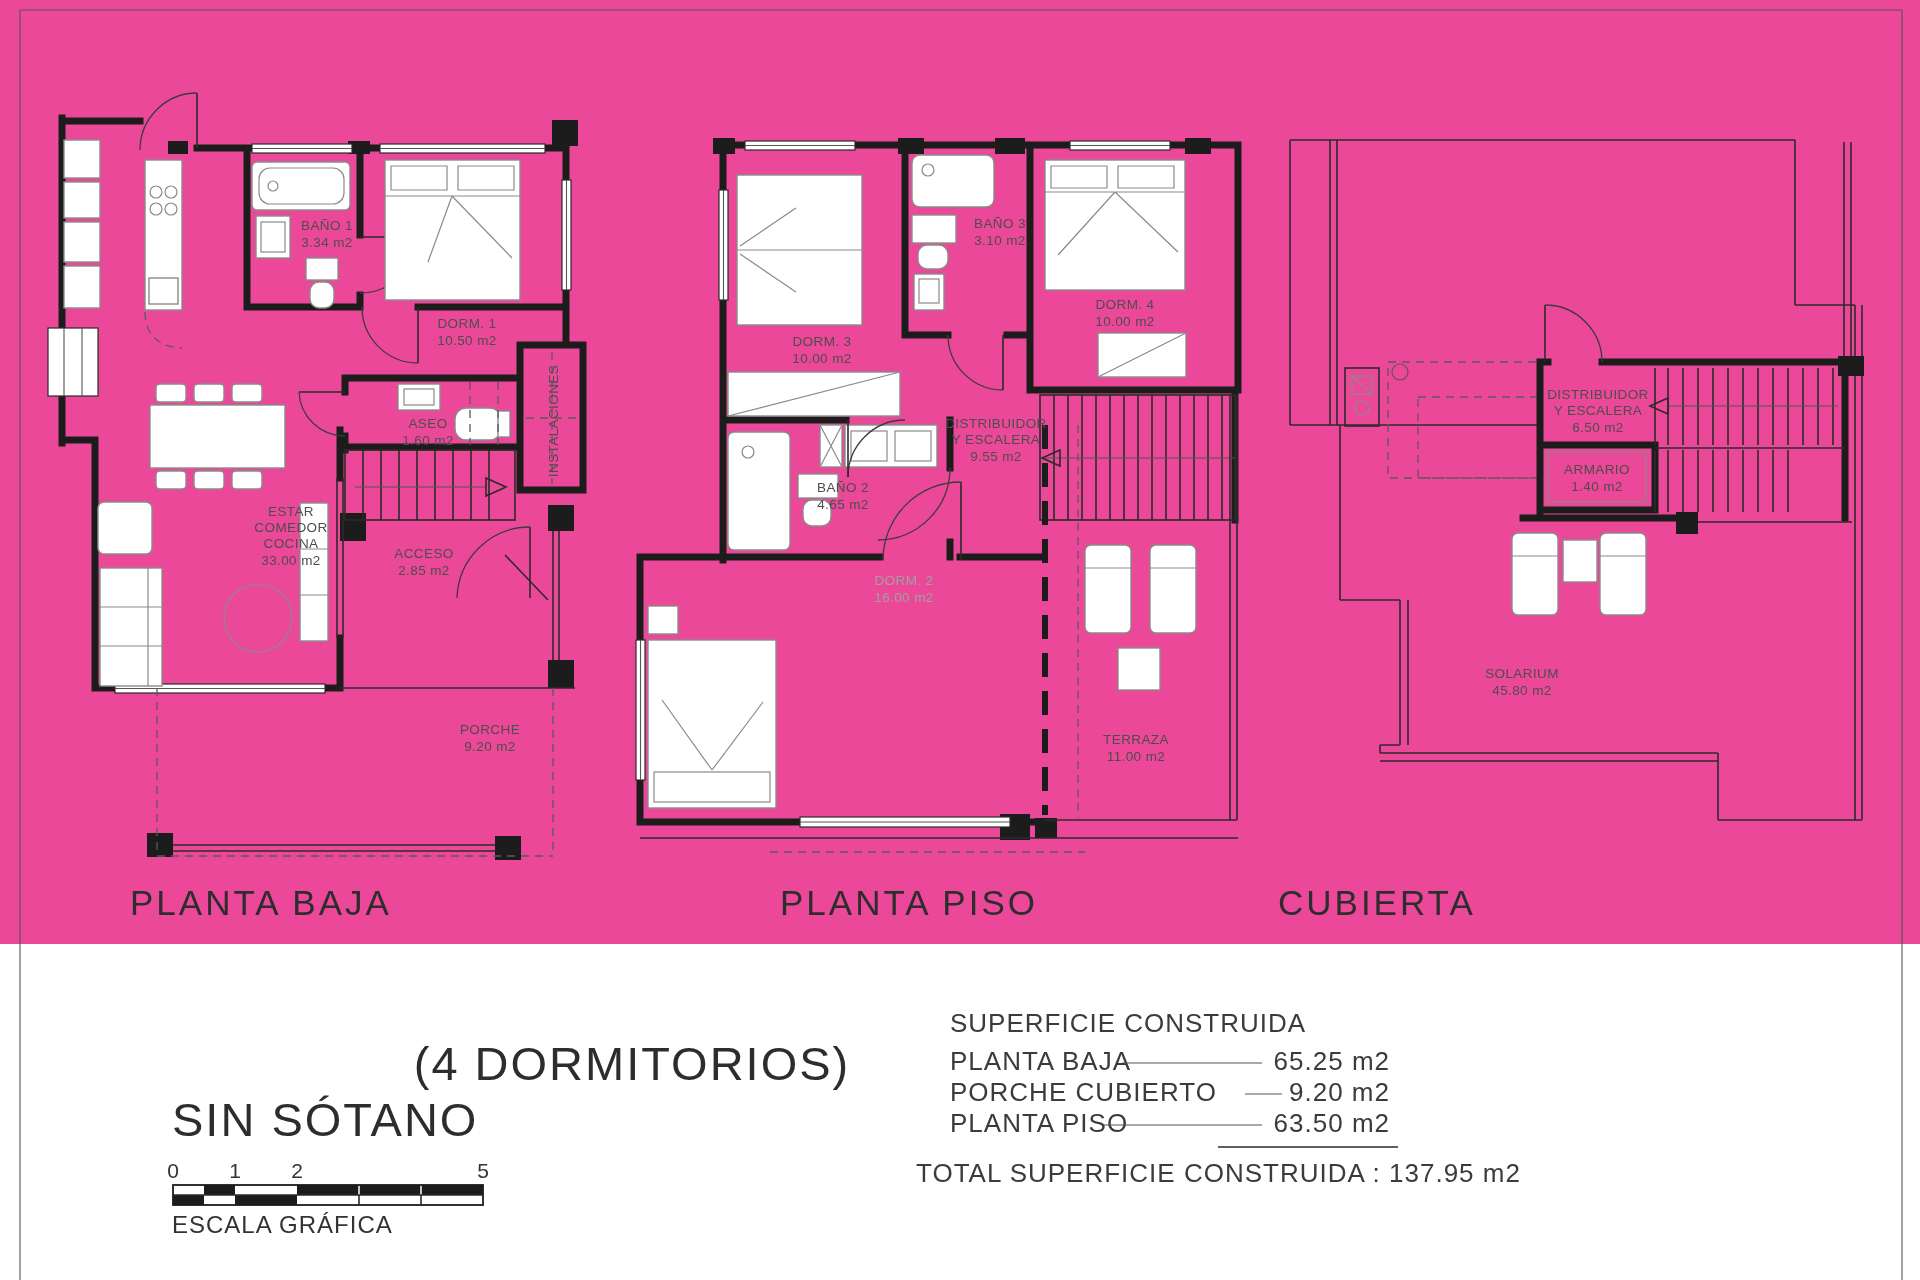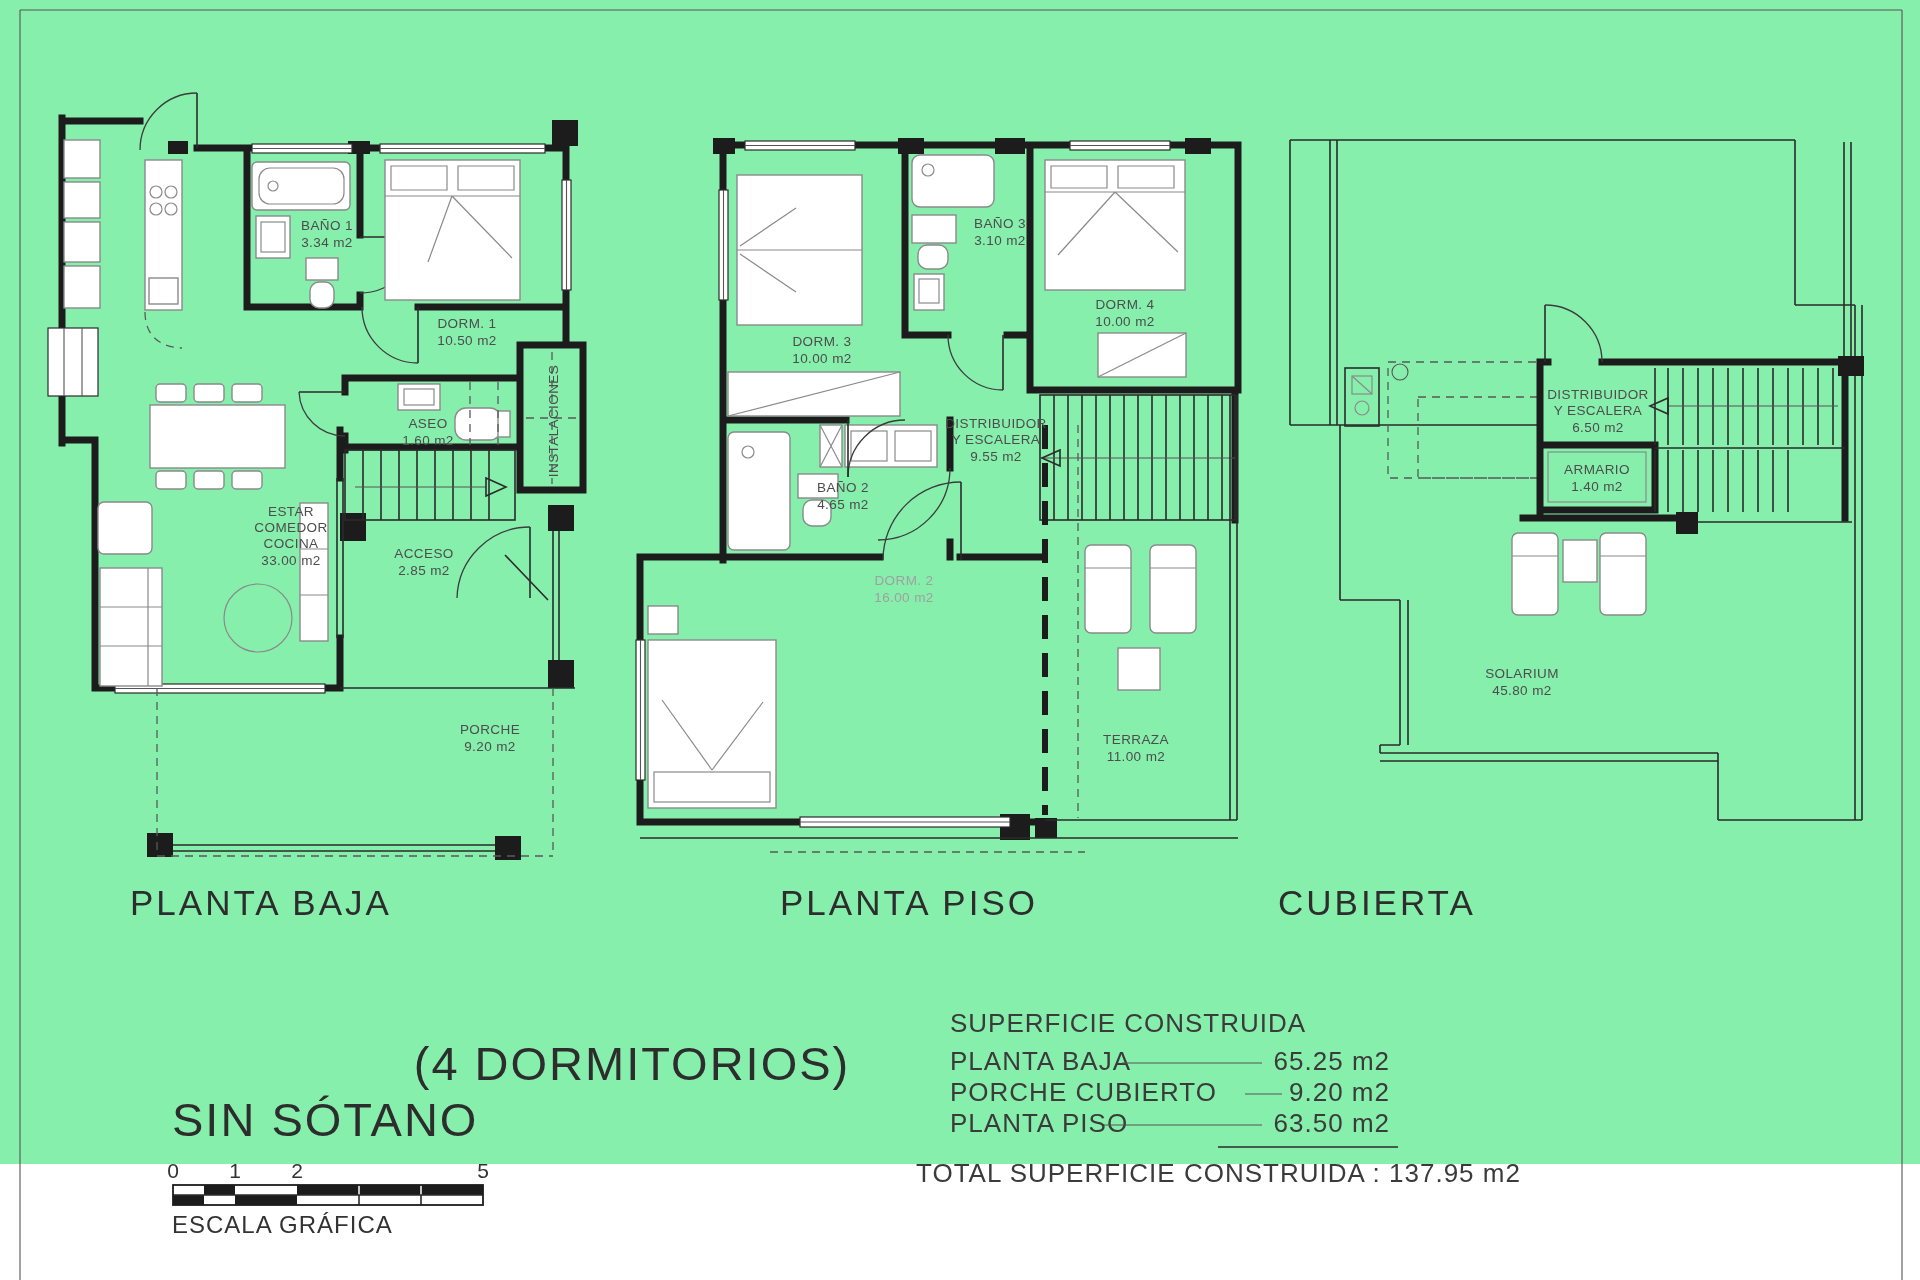--- a/index.html
+++ b/index.html
@@ -1,17 +1,17 @@
 <!DOCTYPE html>
 <html><head>
 <meta charset="utf-8">
 <style>
   html,body{margin:0;padding:0;background:#fff;width:1920px;height:1280px;overflow:hidden;
     font-family:"Liberation Sans",sans-serif;}
-  #stage{position:relative;width:1920px;height:1164px;background:#86efac;}
+  #stage{position:relative;width:1920px;height:944px;background:#ec4899;}
   svg{position:absolute;left:0;top:0;}
   .wall{stroke:#1c1c1c;stroke-width:7;fill:none;stroke-linecap:square;}
   .thin{stroke:#2b2b2b;stroke-width:1.6;fill:none;}
   .hair{stroke:#555;stroke-width:1.1;fill:none;}
   .furn{stroke:#8a8a8a;stroke-width:1.4;fill:#ffffff;}
   .furnl{stroke:#8a8a8a;stroke-width:1.2;fill:none;}
   .dash{stroke:#5a5a5a;stroke-width:1.3;fill:none;stroke-dasharray:8 6;}
   .wdash{stroke:#1c1c1c;stroke-width:6;fill:none;stroke-dasharray:24 14;}
   .door{stroke:#3c3c3c;stroke-width:1.3;fill:none;}
   .win{fill:#ffffff;stroke:#2b2b2b;stroke-width:1.2;}

